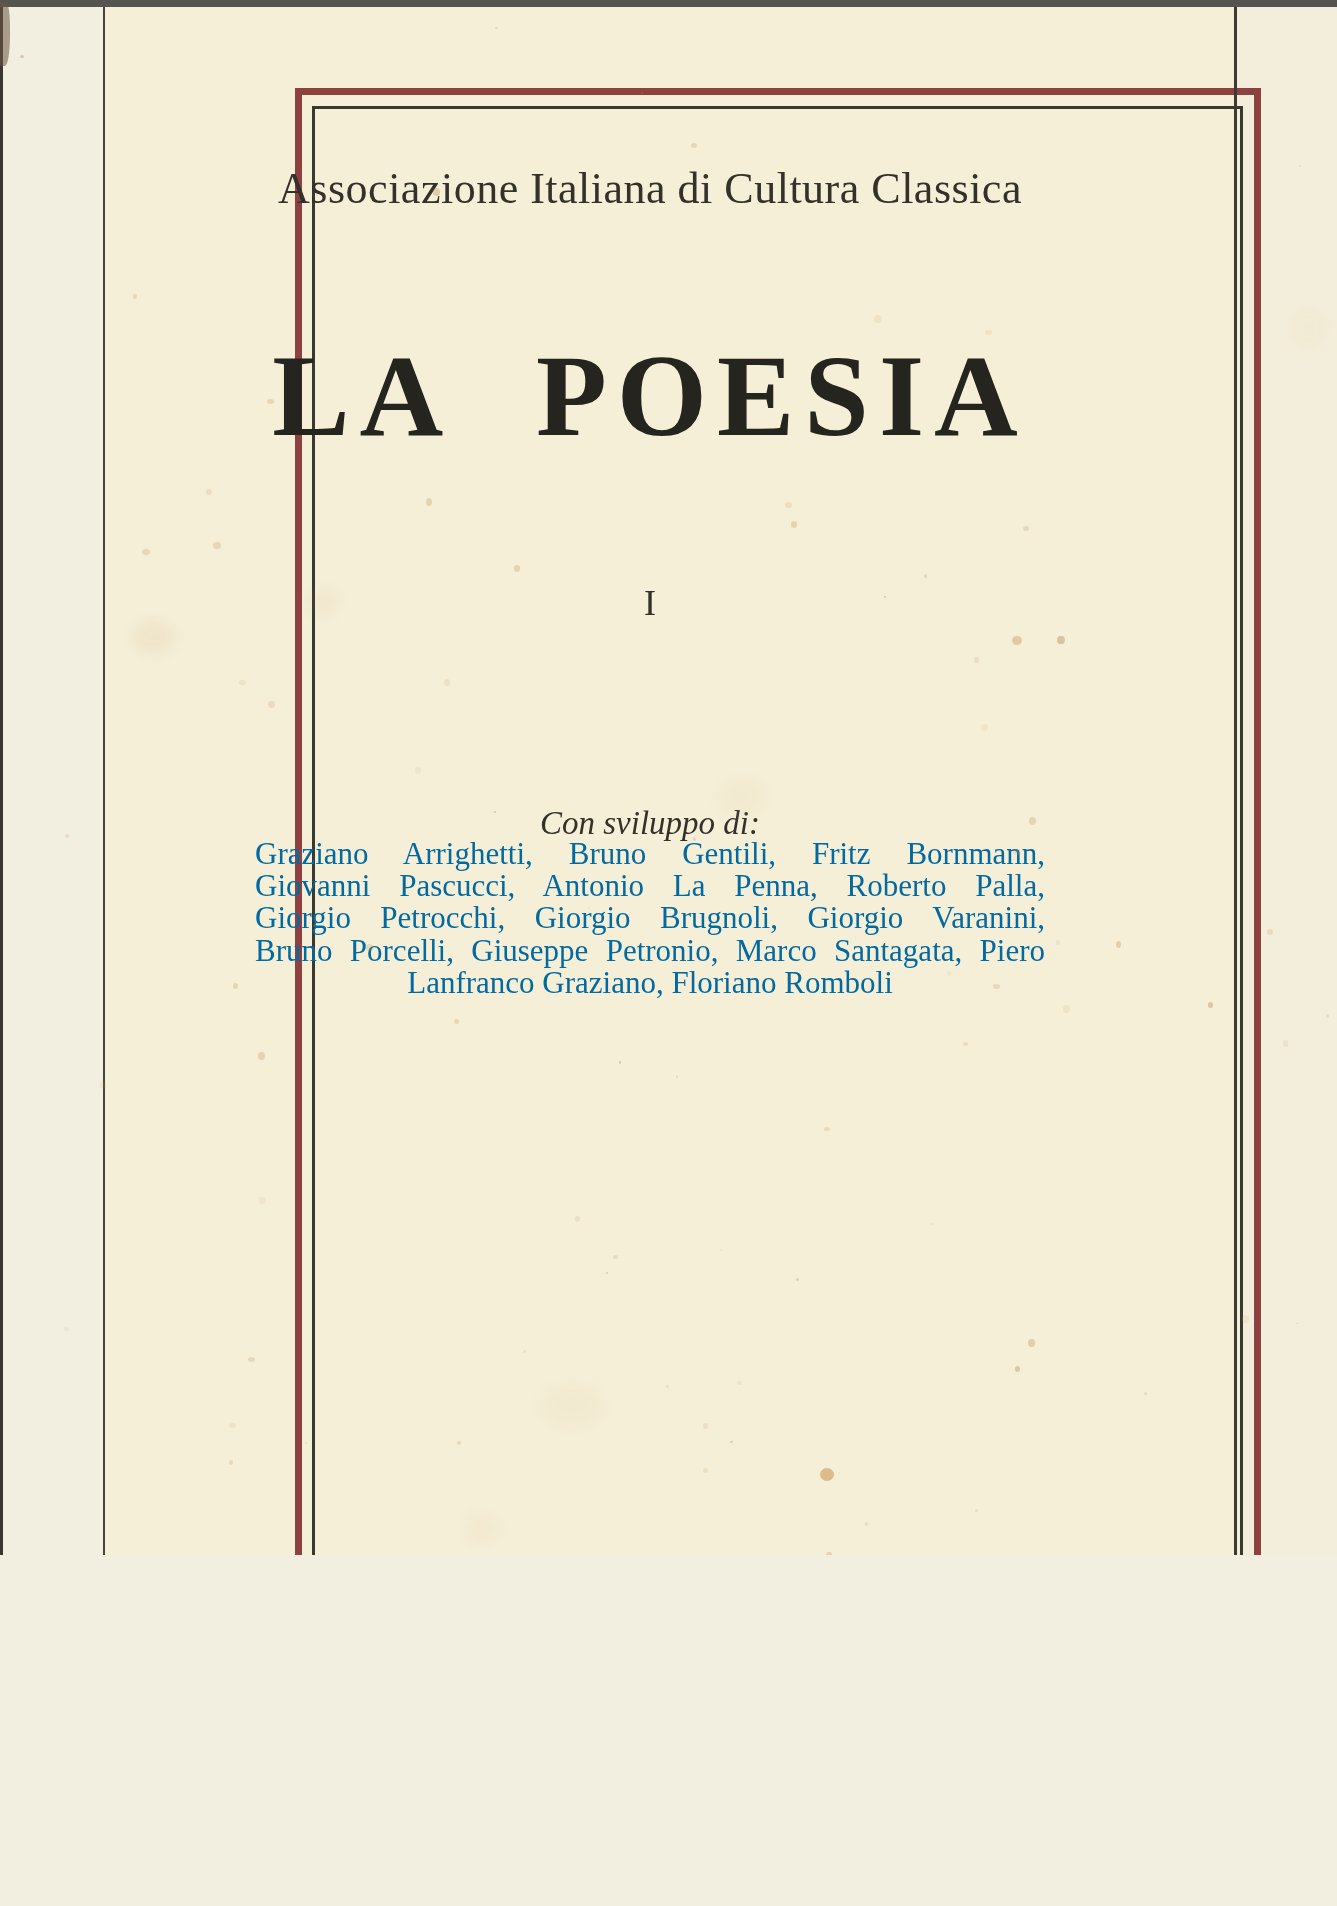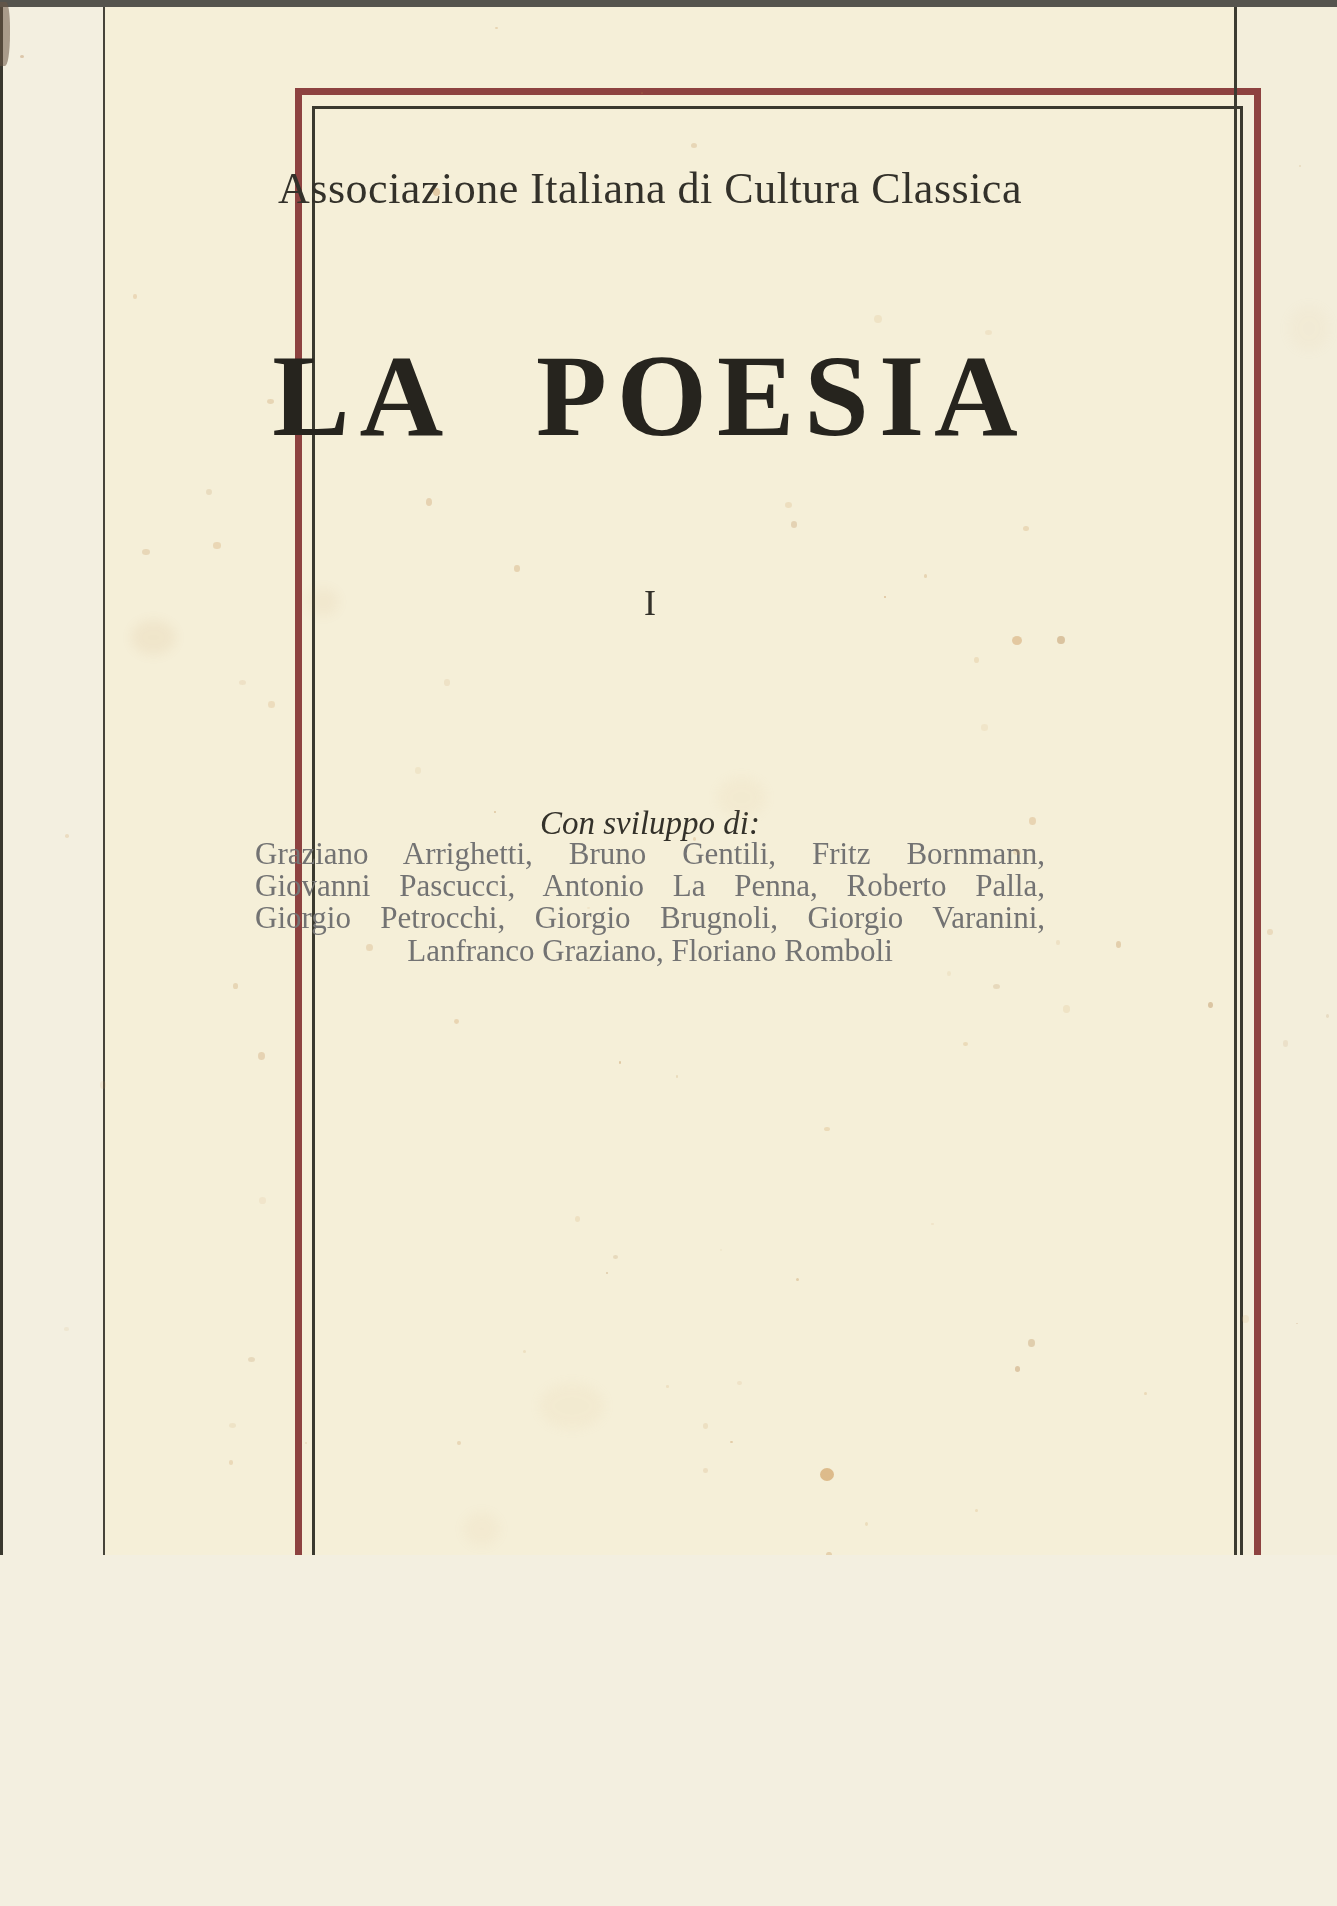--- a/index.html
+++ b/index.html
@@ -37,21 +37,21 @@
   .frame-outer{position:absolute;left:190px;top:88px;width:966px;height:1747px;border:7px solid var(--border-outer);}
   .frame-inner{position:absolute;left:207px;top:106px;width:931px;height:1710px;border:3px solid var(--border-inner);}
 
   
   .content{position:absolute;left:187px;top:0;width:926px;height:1906px;text-align:center;}
   .association{position:absolute;left:0;top:163px;width:100%;font-size:44px;letter-spacing:.5px;color:#33312a;}
   .title{position:absolute;left:0;top:338px;width:100%;font-size:116px;font-weight:bold;letter-spacing:10px;word-spacing:50px;color:#26241e;line-height:1;}
   .subtitle{position:absolute;left:0;top:479px;width:100%;font-style:italic;font-size:37px;line-height:48px;color:#33312a;}
   .volume{position:absolute;left:0;top:582px;width:100%;font-size:36px;color:#33312a;}
   .contrib-heading{position:absolute;left:0;top:805px;width:100%;font-style:italic;font-size:33px;color:#33312a;}
-  .contributors{position:absolute;left:0;top:838px;width:100%;font-size:31px;line-height:32.2px;color:#737373;}
+  .contributors{position:absolute;left:0;top:838px;width:100%;font-size:31px;line-height:32.2px;color:#0369a1;}
   .contributors .cline{width:790px;margin:0 auto;text-align:justify;text-align-last:justify;white-space:nowrap;}
   .contributors .cline.last{text-align:center;text-align-last:center;}
   .logo-wrap{position:absolute;left:413px;top:1577px;width:100px;height:108px;}
   .logo-wrap svg{width:100%;height:100%;display:block;}
   .publisher{position:absolute;left:0;top:1697px;width:100%;font-size:27px;letter-spacing:3px;word-spacing:14px;color:#34322b;}
   .ets-mark{position:absolute;left:434px;top:1705px;width:5px;height:5px;background:#3b362b;border-radius:1px;}
 
   
   .speck{position:absolute;border-radius:50%;pointer-events:none;}
   .big-spot{position:absolute;left:820px;top:1468px;width:14px;height:13px;border-radius:50%;background:#c98f4d;opacity:.55;}
@@ -80,20 +80,21 @@
     </div>
 
     <div class="volume">I</div>
 
     <div class="contrib-heading">Con sviluppo di:</div>
 
     <div class="contributors">
       <div class="cline">Graziano Arrighetti, Bruno Gentili, Fritz Bornmann,</div>
       <div class="cline">Giovanni Pascucci, Antonio La Penna, Roberto Palla,</div>
       <div class="cline">Giorgio Petrocchi, Giorgio Brugnoli, Giorgio Varanini,</div>
+      <div class="cline">Bruno Porcelli, Giuseppe Petronio, Marco Santagata, Piero</div>
       <div class="cline last">Lanfranco Graziano, Floriano Romboli</div>
     </div>
 
     <div class="logo-wrap">
       <svg viewBox="0 0 100 110" xmlns="http://www.w3.org/2000/svg" aria-hidden="true">
         <g stroke="#3b362c" fill="none" stroke-linecap="round" stroke-linejoin="round">
 
           <path d="M56 42 C66 22 84 14 94 16" stroke-width="6"></path>
           <path d="M58 44 C72 30 88 26 97 30" stroke-width="6"></path>
           <path d="M60 48 C74 40 90 38 98 44" stroke-width="6"></path>

